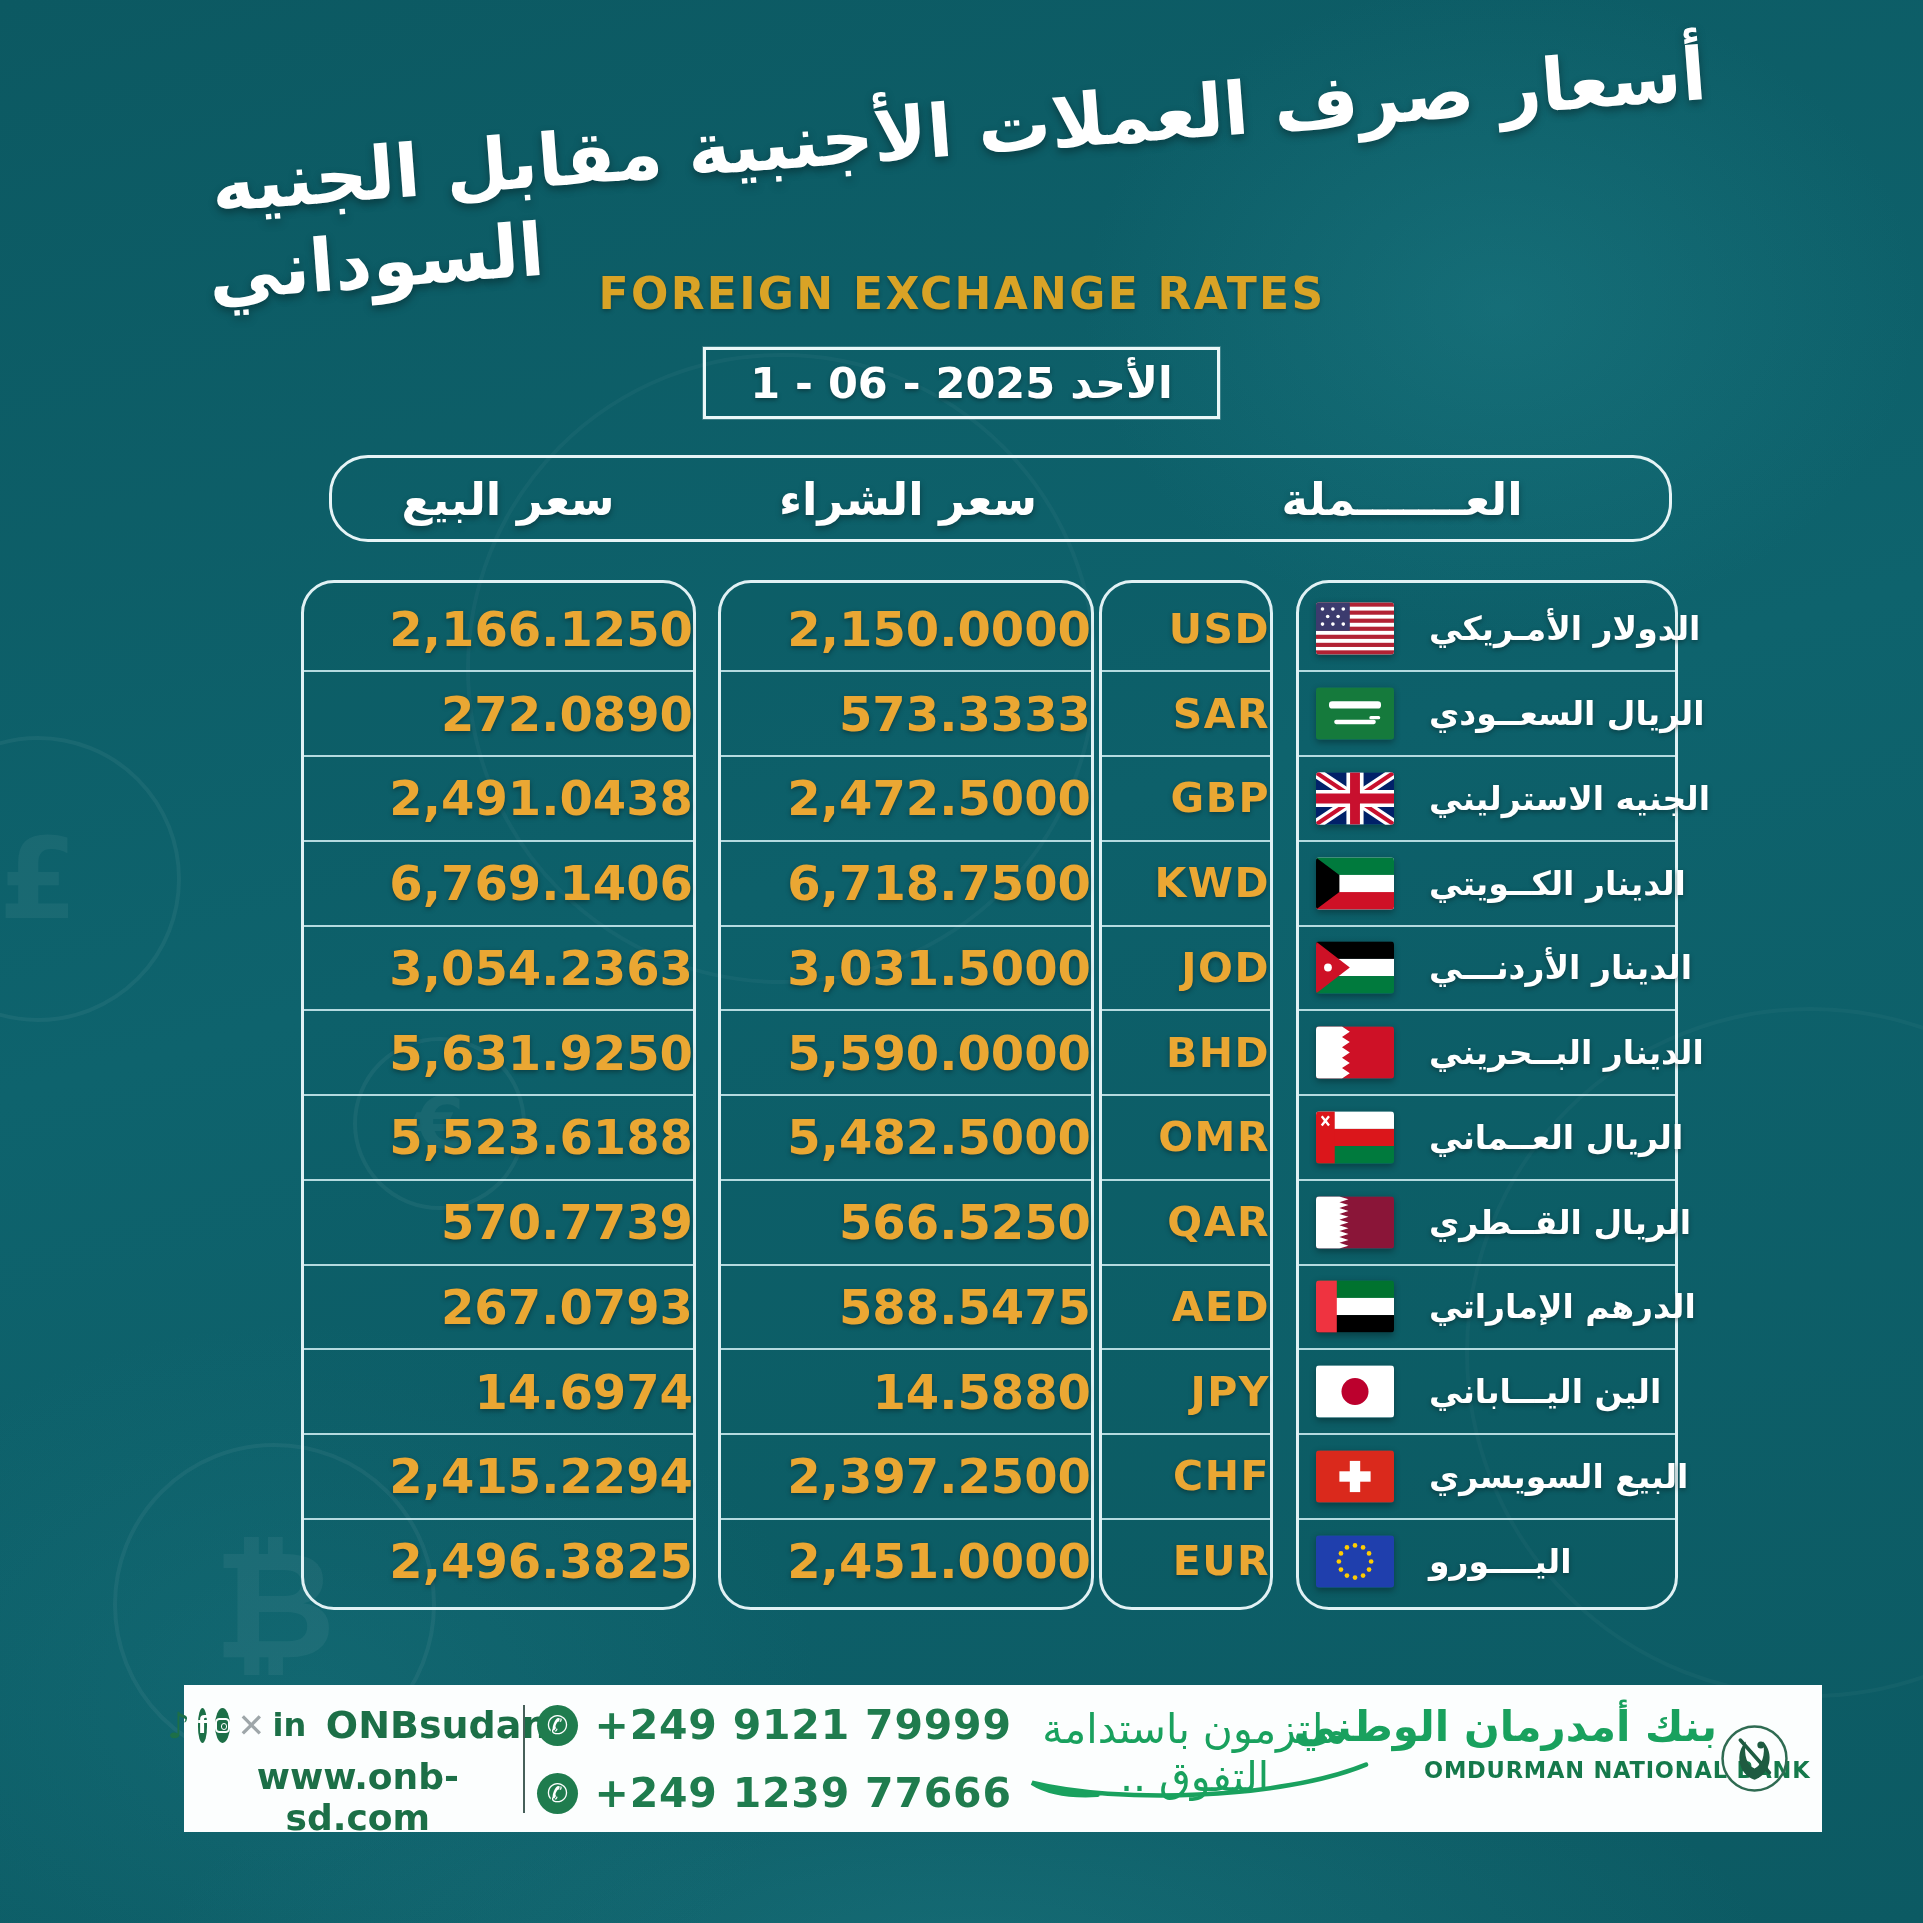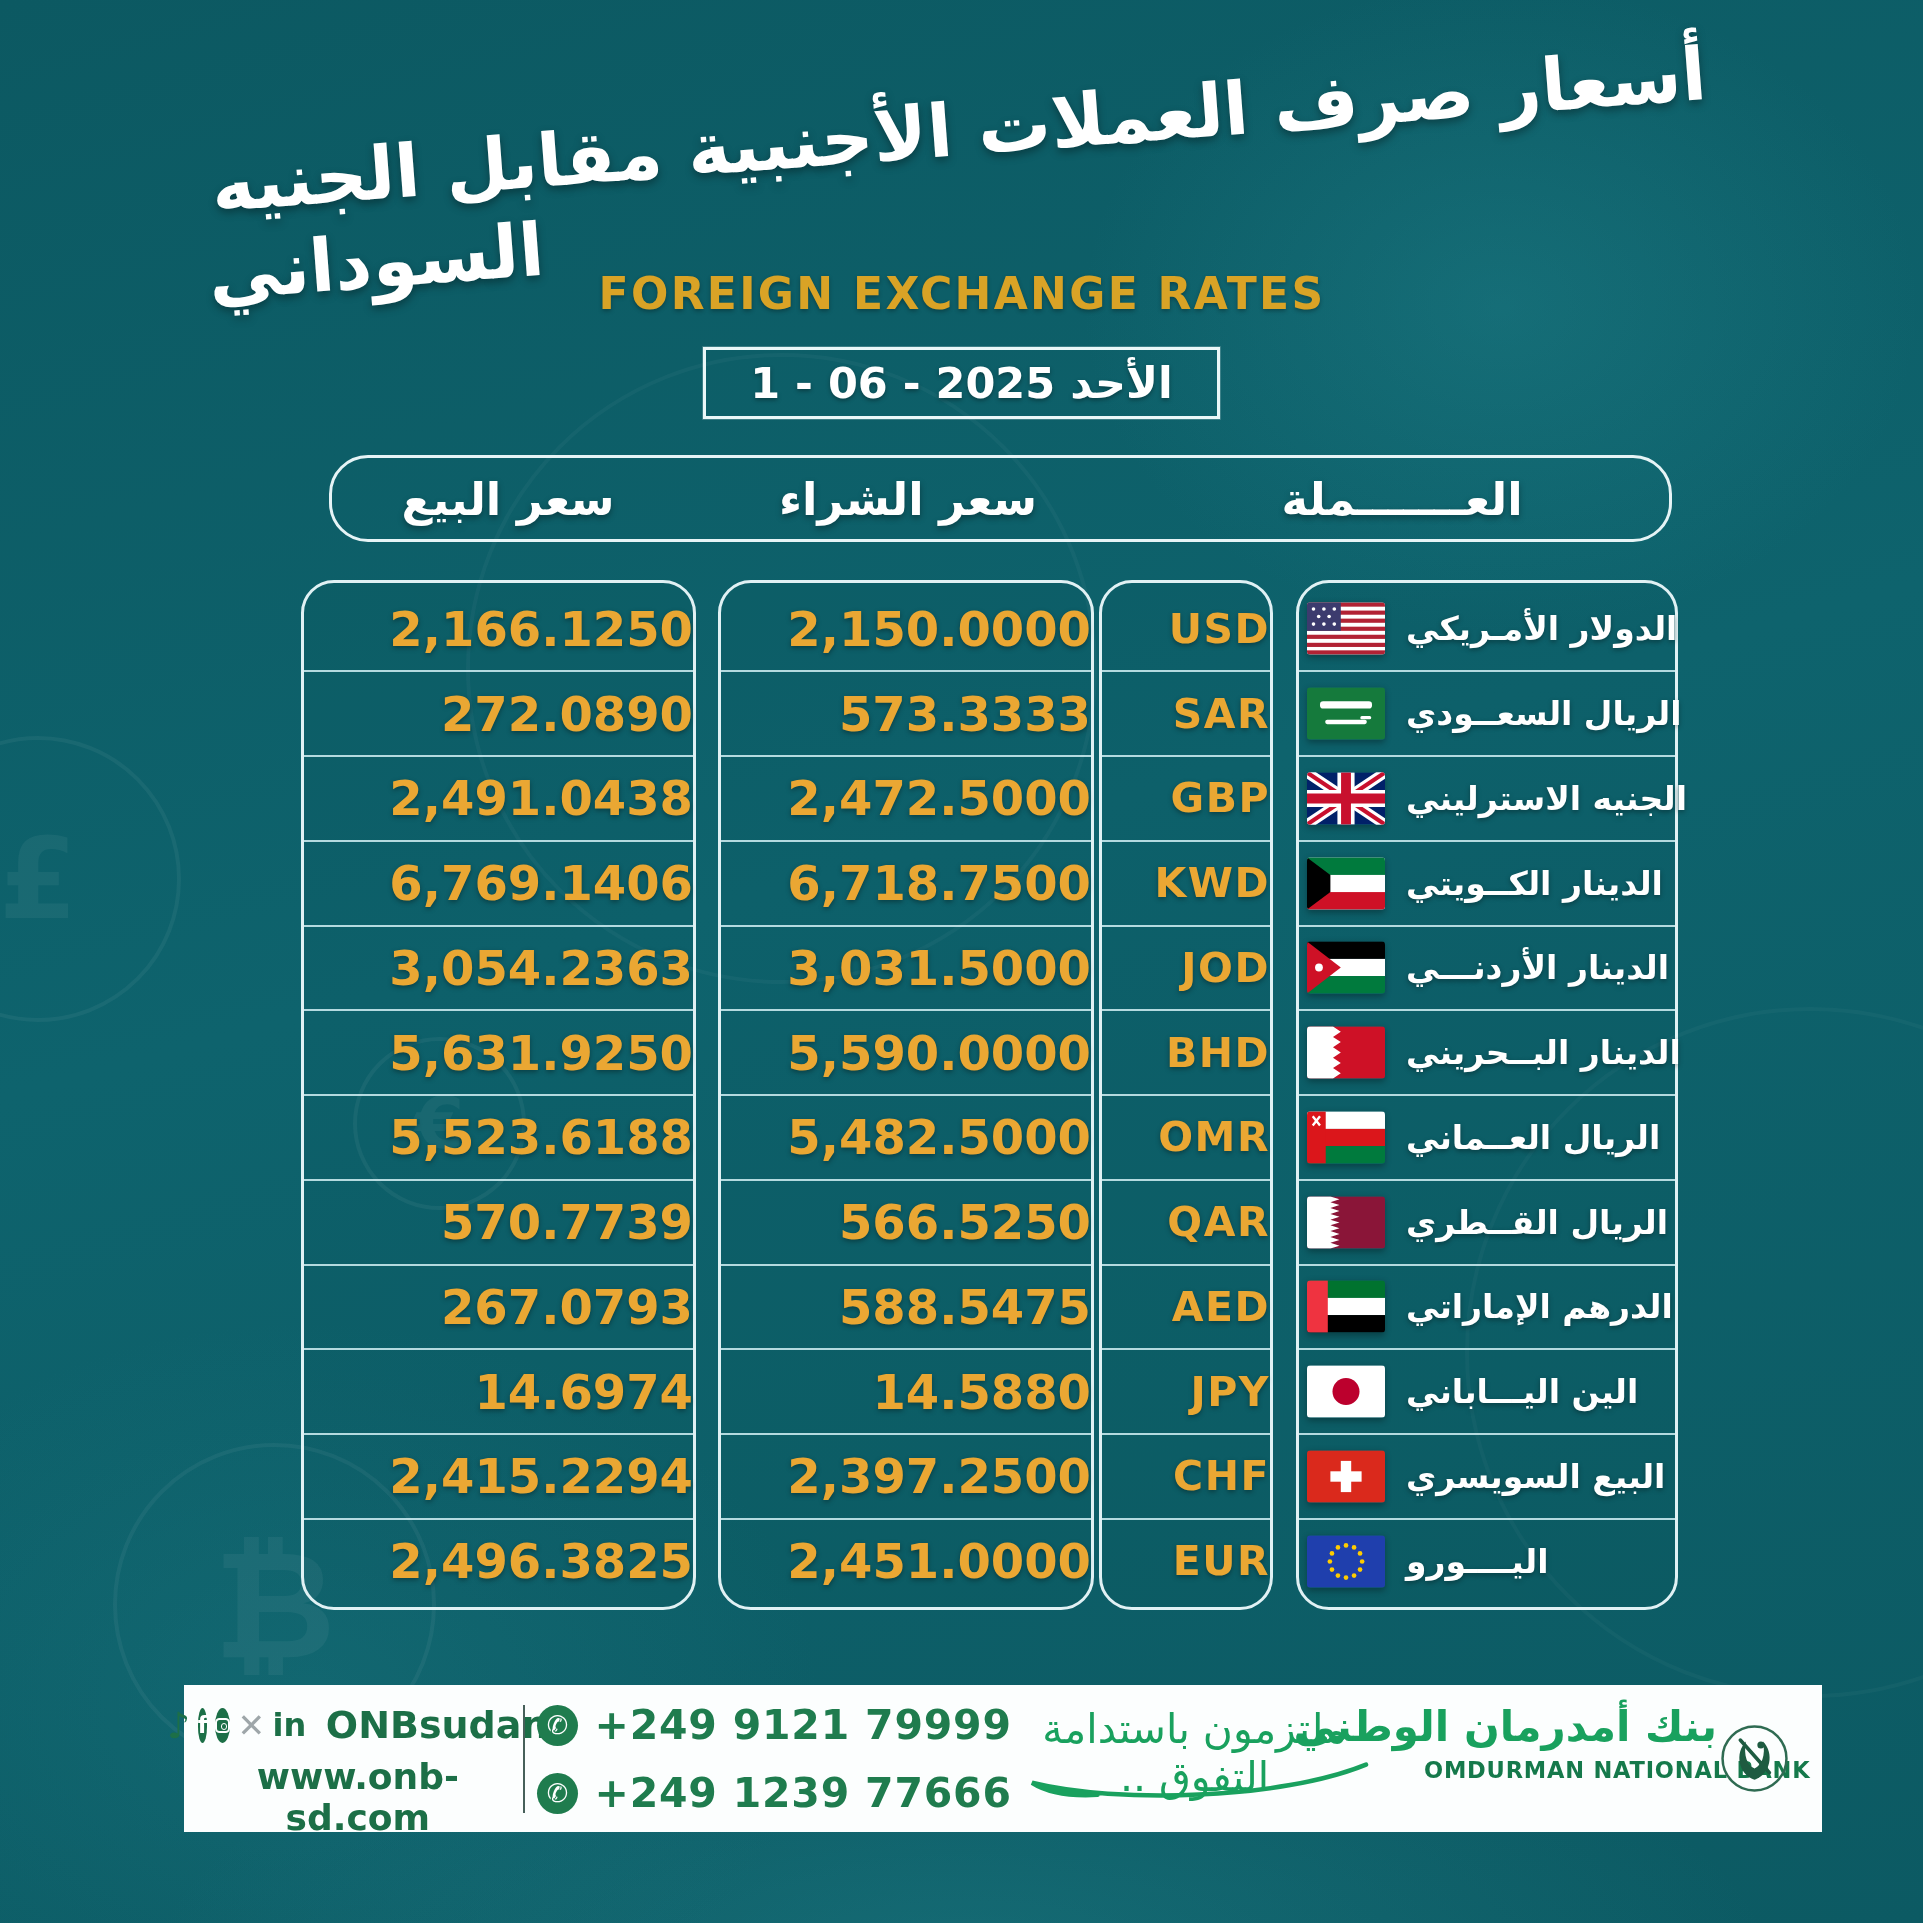--- a/index.html
+++ b/index.html
@@ -46,21 +46,21 @@
   .col-sell{left:301px;width:395px;} .col-buy{left:718px;width:376px;}
   .col-code{left:1099px;width:174px;} .col-name{left:1296px;width:382px;}
   .cells{display:flex;flex-direction:column;height:100%;padding:4.5px 0;}
   .cell{flex:1;display:flex;align-items:center;justify-content:flex-end;
         border-bottom:2.3px solid rgba(210,240,245,.85);}
   .cell:last-child{border-bottom:none;}
   .num{font-size:48px;font-weight:bold;color:var(--gold,#EAA733);white-space:nowrap;
        text-shadow:0 2.3px 5.3px rgba(0,0,0,.35);}
   .code{font-size:41px;font-weight:bold;color:var(--gold,#EAA733);letter-spacing:1.5px;
         text-shadow:0 2.3px 5.3px rgba(0,0,0,.35);}
-  .name-cell{justify-content:flex-start;padding-left:8px;gap:21px;}
+  .name-cell{justify-content:flex-start;padding-left:17px;gap:35px;}
   .flag{width:78px;height:53px;border-radius:3.8px;flex:0 0 auto;box-shadow:0 2.3px 6px rgba(0,0,0,.3);}
   .cname{font-size:33px;font-weight:bold;color:#fff;white-space:nowrap;
          text-shadow:0 2.3px 5.3px rgba(0,0,0,.35);}
   
   .footer{position:absolute;left:184px;top:1685px;width:1638px;height:147px;background:#FCFEFE;}
   .social{position:absolute;left:11.3px;top:18px;width:325px;text-align:center;color:var(--green,#1C6F47);}
   .icons{display:flex;align-items:center;justify-content:center;gap:7.5px;}
   .ic{display:inline-flex;align-items:center;justify-content:center;}
   .ic-note{font-size:36px;font-weight:bold;color:var(--green,#1C6F47);}
   .circ{width:35px;height:35px;border-radius:50%;background:var(--green,#1C6F47);color:#fff;

